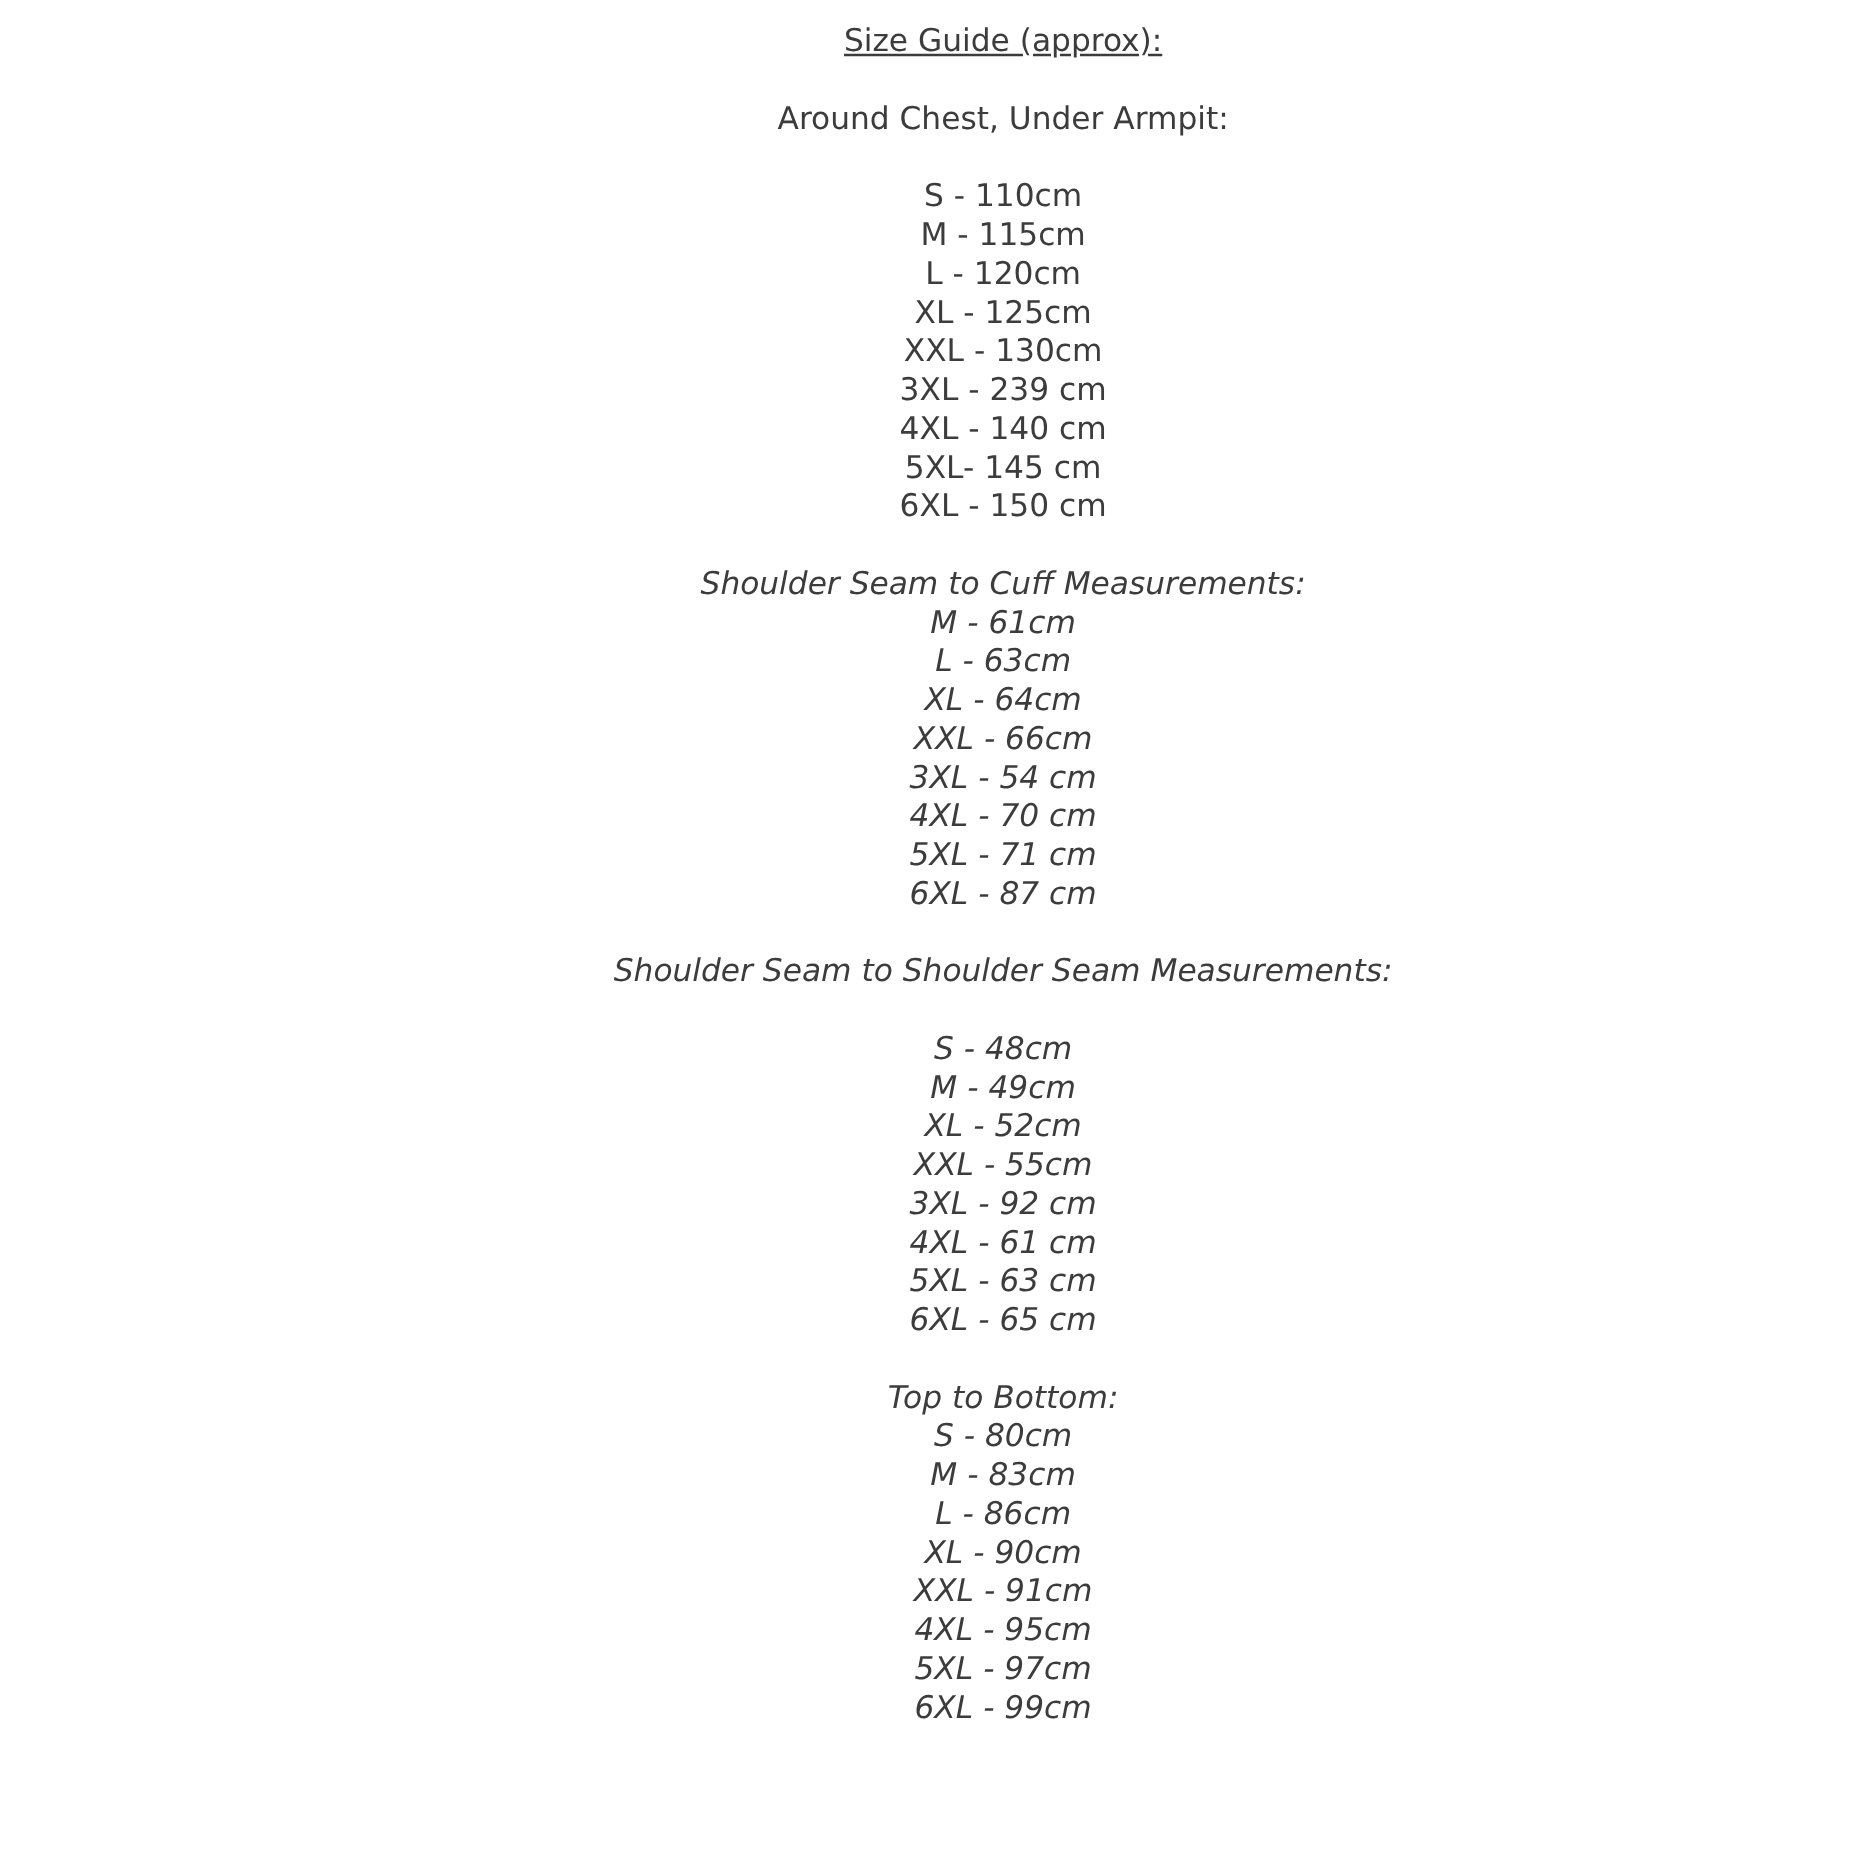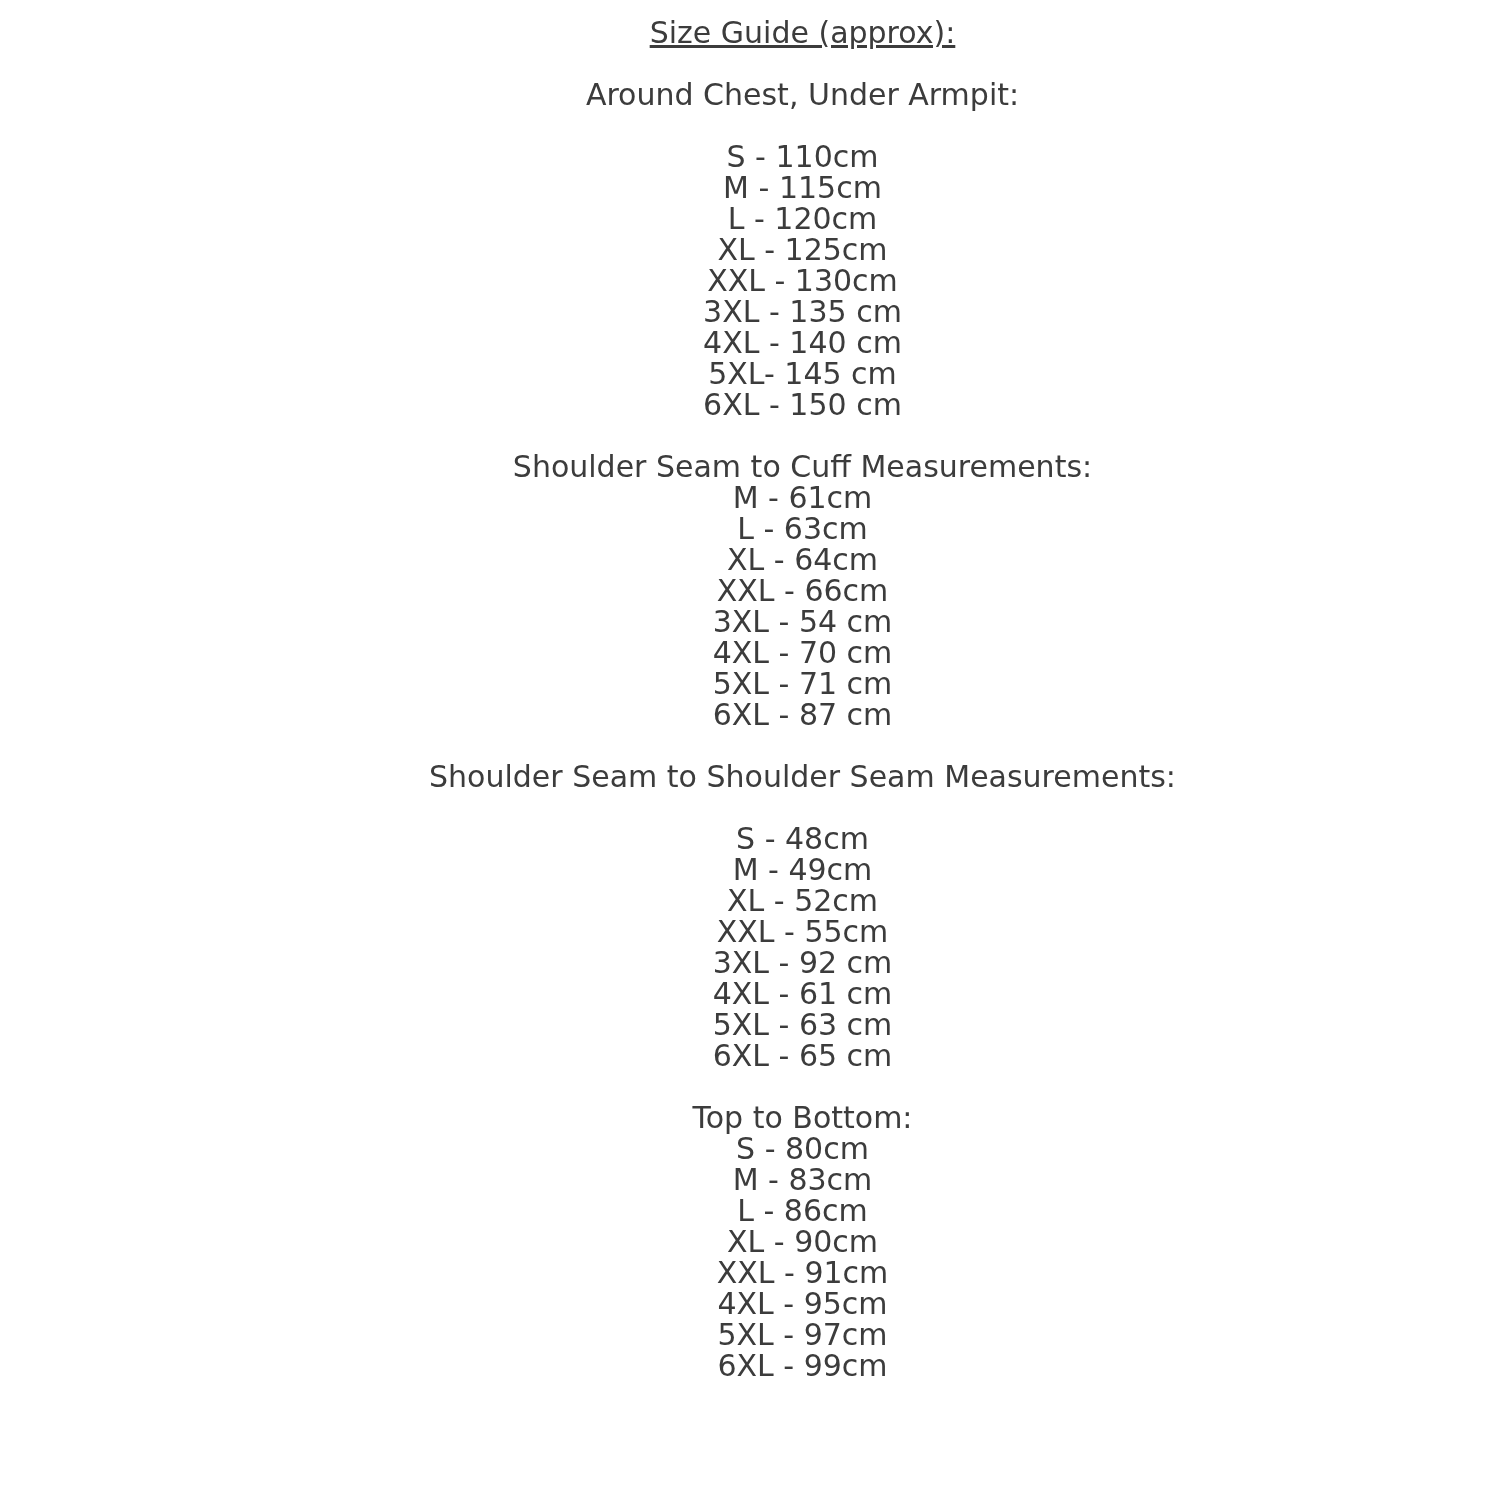--- a/index.html
+++ b/index.html
@@ -12,31 +12,32 @@
     height: 1500px;
     overflow: hidden;
   }
   .content {
     box-sizing: border-box;
     width: 1500px;
     padding-top: 17px;
     padding-left: 105px; 
     text-align: center;
     font-family: "DejaVu Sans", "Liberation Sans", sans-serif;
-    font-size: 30px;
+    font-size: 25px;
     line-height: 31px;
     color: #3c3c3c;
     -webkit-font-smoothing: antialiased;
   }
   .page-title {
     text-decoration: underline;
     margin-bottom: 31px; 
   }
   .section:not(:first-child) {
     margin-top: 31px; 
+    font-style: italic;
   }
   .section.gap .heading {
     margin-bottom: 31px; 
   }
   .heading, .row {
     white-space: pre; 
   }
 </style>
 </head>
 <body style="background: rgb(255, 255, 255);">
@@ -45,21 +46,21 @@
   <div class="page-title">Size Guide (approx):</div>
   <div id="sections-container">
       <div class="section gap">
         <div class="heading">Around Chest, Under Armpit:</div>
         <div>
           <div class="row">S - 110cm</div>
           <div class="row">M - 115cm</div>
           <div class="row">L - 120cm</div>
           <div class="row">XL - 125cm</div>
           <div class="row">XXL - 130cm</div>
-          <div class="row">3XL - 135 cm</div>
+          <div class="row">3XL - 239 cm</div>
           <div class="row">4XL - 140 cm</div>
           <div class="row">5XL- 145 cm</div>
           <div class="row">6XL - 150 cm</div>
         </div>
       </div>
       <div class="section">
         <div class="heading">Shoulder Seam to Cuff Measurements:</div>
         <div>
           <div class="row">M - 61cm</div>
           <div class="row">L - 63cm</div>

